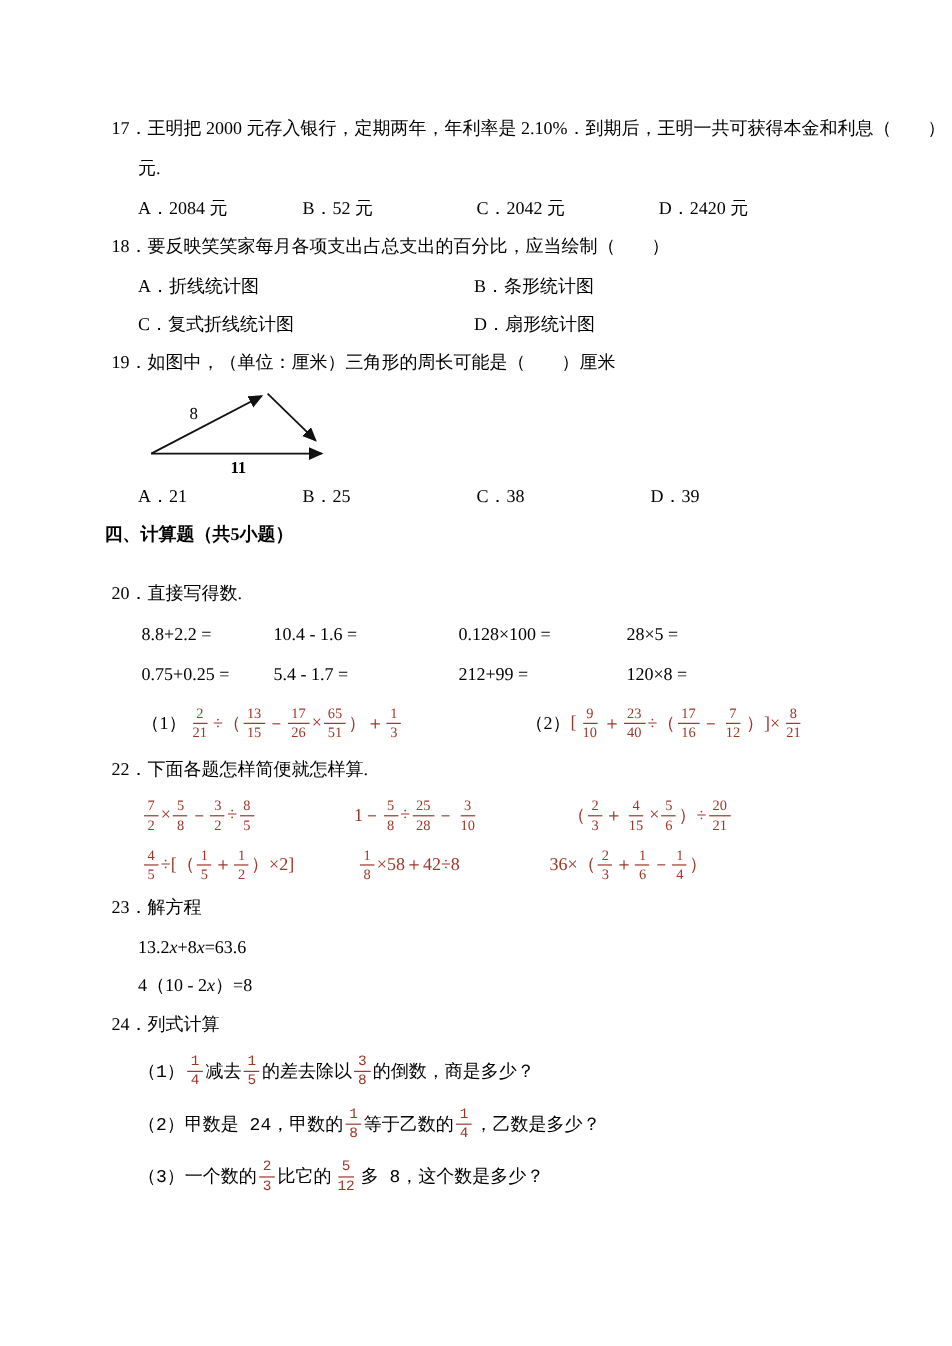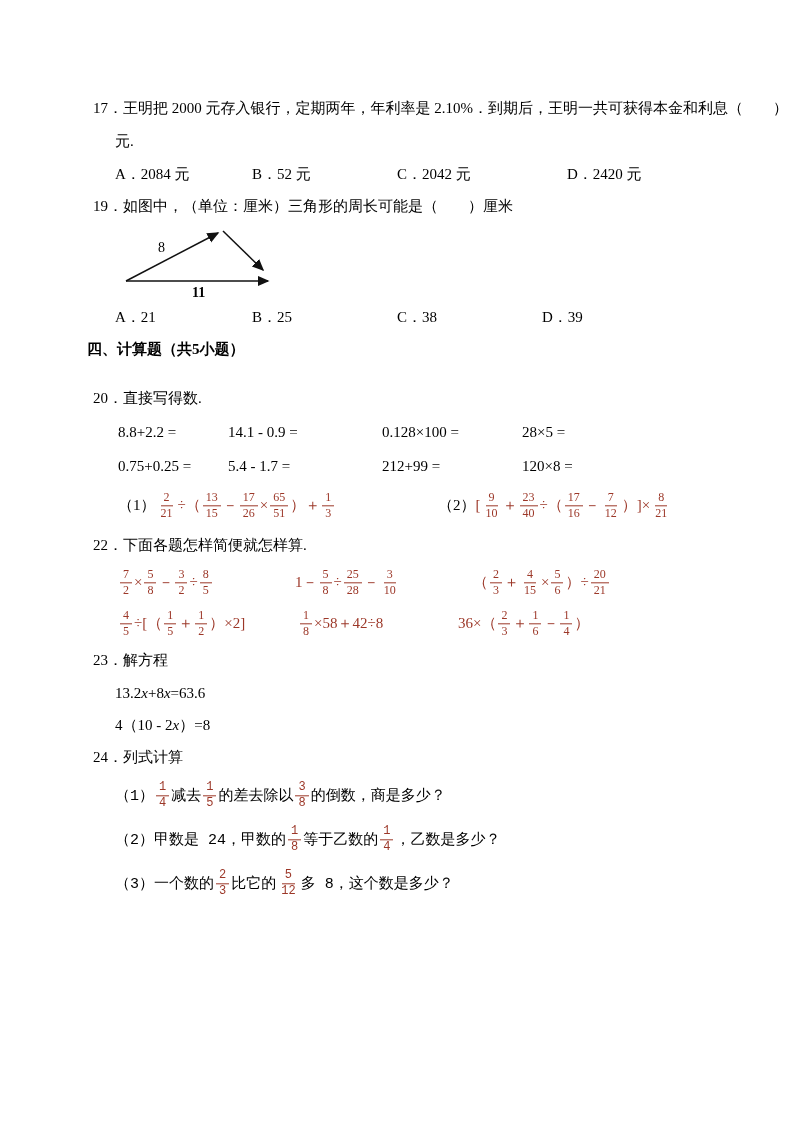--- a/index.html
+++ b/index.html
@@ -43,24 +43,35 @@
 
 <div class="page">
 
   <section>
     <div class="row t">17．王明把 2000 元存入银行，定期两年，年利率是 2.10%．到期后，王明一共可获得本金和利息（　　）</div>
     <div class="row t ind22">元.</div>
     <div class="row opts">
       <span class="abs" style="left:22px">A．2084 元</span>
       <span class="abs" style="left:159px">B．52 元</span>
       <span class="abs" style="left:304px">C．2042 元</span>
-      <span class="abs" style="left:474px">D．2420 元</span>
+      <span class="abs" style="left:456px">D．2420 元</span>
     </div>
   </section>
 
+  <section>
+    <div class="row t">18．要反映笑笑家每月各项支出占总支出的百分比，应当绘制（　　）</div>
+    <div class="row opts">
+      <span class="abs" style="left:22px">A．折线统计图</span>
+      <span class="abs" style="left:302px">B．条形统计图</span>
+    </div>
+    <div class="row opts">
+      <span class="abs" style="left:22px">C．复式折线统计图</span>
+      <span class="abs" style="left:302px">D．扇形统计图</span>
+    </div>
+  </section>
 
   <section>
     <div class="row t">19．如图中，（单位：厘米）三角形的周长可能是（　　）厘米</div>
     <div class="tribox">
       <svg width="168" height="78" viewBox="0 0 168 78">
         <defs>
           <marker id="arr" markerWidth="9" markerHeight="9" refX="7" refY="3.5" orient="auto">
             <path d="M0,0 L8,3.5 L0,7 Z" fill="#111"></path>
           </marker>
         </defs>
@@ -78,21 +89,21 @@
       <span class="abs" style="left:449px">D．39</span>
     </div>
   </section>
 
   <div class="row t bold sec">四、计算题（共5小题）</div>
 
   <section style="margin-top:16px">
     <div class="row t">20．直接写得数.</div>
     <div class="row t34">
       <span class="abs" style="left:25px">8.8+2.2 =</span>
-      <span class="abs" style="left:135px">14.1 - 0.9 =</span>
+      <span class="abs" style="left:135px">10.4 - 1.6 =</span>
       <span class="abs" style="left:289px">0.128×100 =</span>
       <span class="abs" style="left:429px">28×5 =</span>
     </div>
     <div class="row t34">
       <span class="abs" style="left:25px">0.75+0.25 =</span>
       <span class="abs" style="left:135px">5.4 - 1.7 =</span>
       <span class="abs" style="left:289px">212+99 =</span>
       <span class="abs" style="left:429px">120×8 =</span>
     </div>
   </section>

